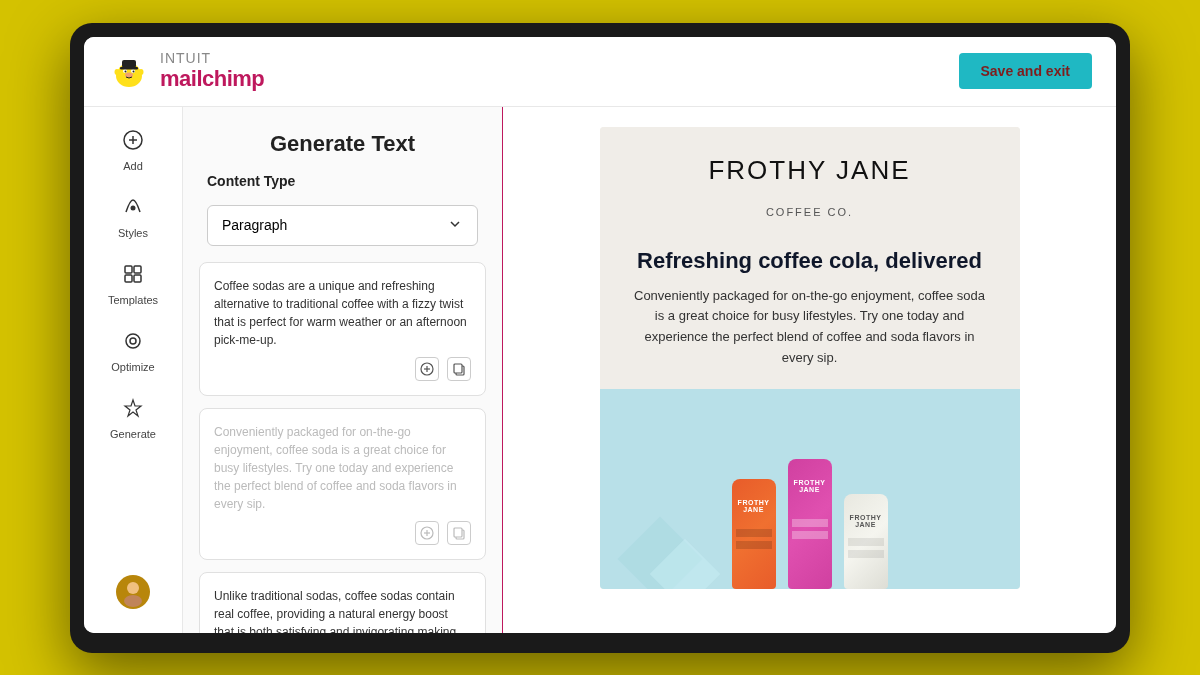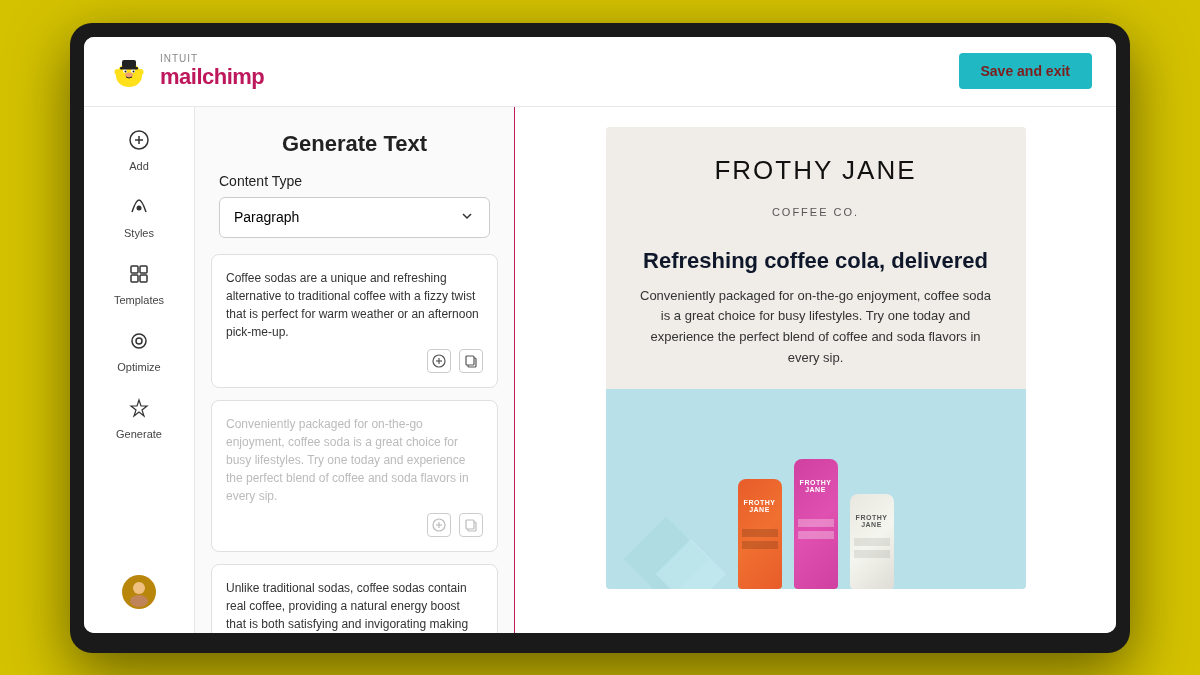--- a/index.html
+++ b/index.html
@@ -64,21 +64,21 @@
     }
     .logo-icon {
       width: 42px;
       height: 42px;
     }
     .logo-text {
       display: flex;
       flex-direction: column;
     }
     .intuit-label {
-      font-size: 10px;
+      font-size: 14px;
       color: #888;
       letter-spacing: 1px;
       text-transform: uppercase;
     }
     .mailchimp-label {
       font-size: 22px;
       font-weight: 800;
       color: #be185d;
       letter-spacing: -0.5px;
     }
@@ -93,21 +93,21 @@
       cursor: pointer;
     }
     
     .main-content {
       display: flex;
       flex: 1;
       overflow: hidden;
     }
     
     .sidebar {
-      width: 111px;
+      width: 99px;
       background: #fff;
       border-right: 1px solid #e8e8e8;
       display: flex;
       flex-direction: column;
       align-items: center;
       padding: 12px 0;
       gap: 4px;
       flex-shrink: 0;
     }
     .sidebar-item {
@@ -160,23 +160,23 @@
       font-size: 22px;
       font-weight: 600;
       color: #222;
       text-align: center;
     }
     .content-type-section {
       padding: 0 24px 16px;
     }
     .content-type-label {
       font-size: 14px;
-      font-weight: 400;
+      font-weight: 700;
       color: #222;
-      margin-bottom: 8px;
+      margin-bottom: 16px;
     }
     .dropdown-select {
       width: 100%;
       border: 1.5px solid #ccc;
       border-radius: 6px;
       padding: 10px 14px;
       font-size: 14px;
       background: #fff;
       display: flex;
       align-items: center;

